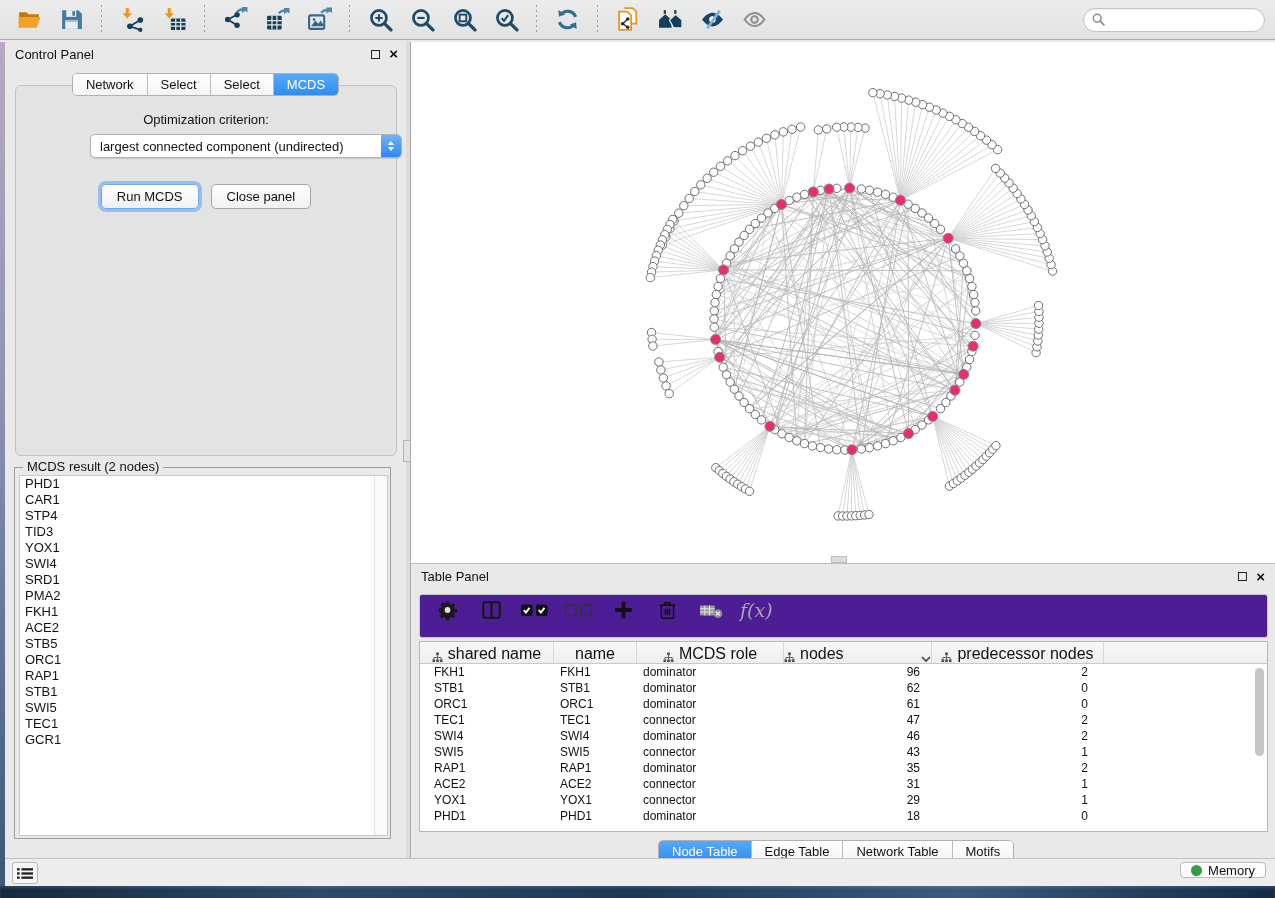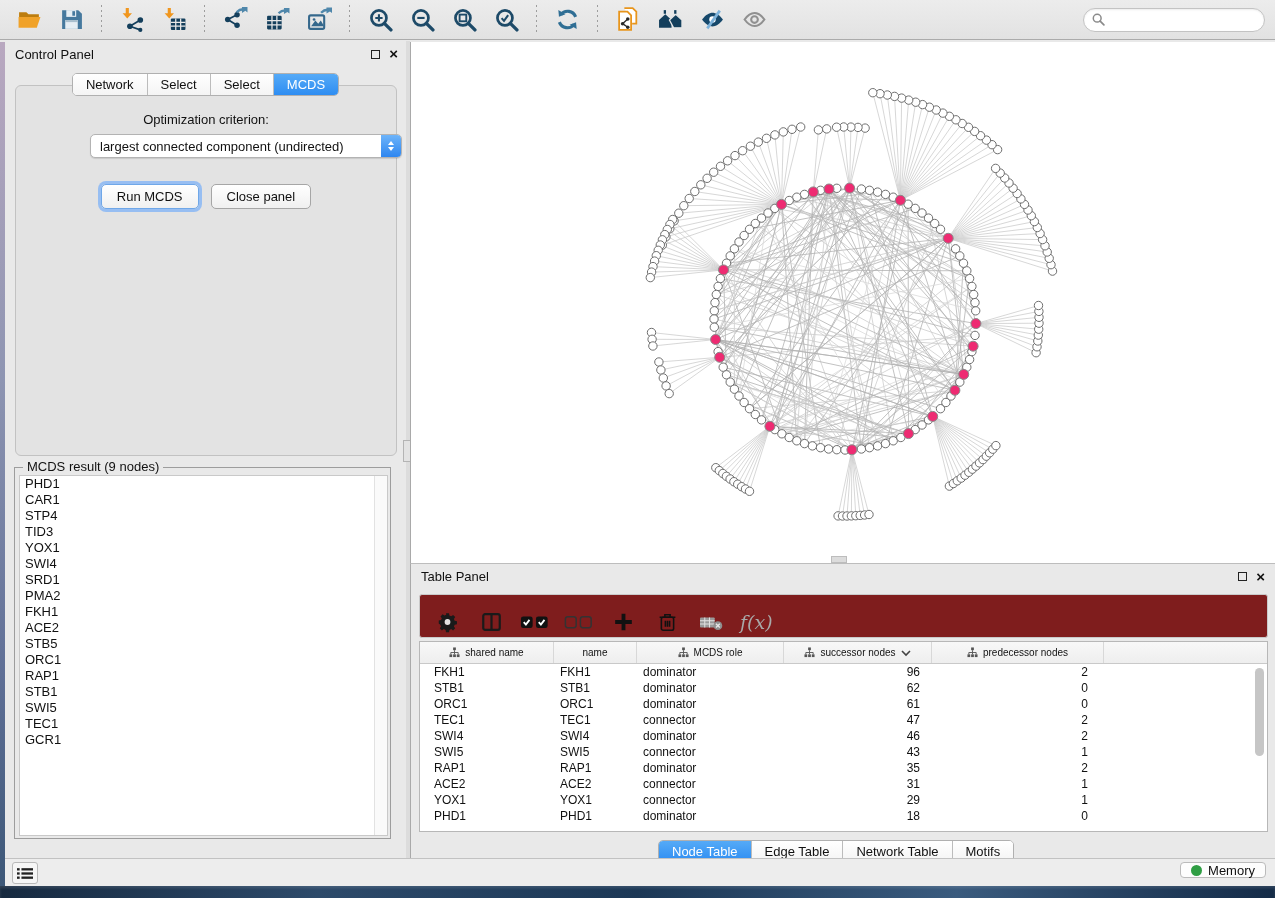--- a/index.html
+++ b/index.html
@@ -90,33 +90,33 @@
     font-weight:600; color:#333; pointer-events:none; }
   .net-canvas { position:absolute; left:0; top:25px; width:865px; height:495px; background:#fff; }
   .h-grip { position:absolute; left:420px; bottom:0px; width:16px; height:7px;
     background:#dcdcdc; border:1px solid #bdbdbd; }
 
   
   .table-panel { position:absolute; left:410px; top:563px; width:865px; height:295px;
     background:#e9e9e9; border-left:1px solid #a9a9a9; border-top:1px solid #bdbdbd; }
   .tp-titlebar { height:25px; display:flex; align-items:center; padding:0 10px; }
   .tp-toolbar { position:absolute; left:8px; top:30px; width:849px; height:44px;
-    background:#7f1d1d; border:1px solid #cacaca; border-radius:3px;
-    display:flex; align-items:flex-end; gap:14px; padding:0 12px; }
+    background:#4c1d95; border:1px solid #cacaca; border-radius:3px;
+    display:flex; align-items:flex-start; gap:14px; padding:0 12px; }
   .tp-btn { height:30px; min-width:30px; display:flex; align-items:center; justify-content:center;
     background:transparent; border:none; }
   .tp-btn svg { height:22px; }
   .fx-label { font-family:"DejaVu Serif", serif; font-style:italic; font-size:19px; color:#a9a9a9; }
 
   .node-table { position:absolute; left:8px; top:77px; width:849px; height:191px;
     background:#fff; border:1px solid #b7b7b7; }
   .t-header, .t-row { display:grid; grid-template-columns:134px 83px 147px 148px 172px 1fr; }
   .t-header { height:22px; background:linear-gradient(#f8f8f8,#eeeeee); border-bottom:1px solid #c9c9c9; }
-  .th-cell { display:flex; align-items:center; justify-content:center; gap:5px;
-    font-size:10px; color:#111; border-right:1px solid #d8d8d8; overflow:hidden; }
+  .th-cell { display:flex; align-items:flex-end; justify-content:center; gap:5px;
+    font-size:16px; color:#111; border-right:1px solid #d8d8d8; overflow:hidden; }
   .th-cell svg { flex:0 0 auto; }
   .t-row { height:16px; }
   .td { font-size:12px; color:#111; line-height:16px; white-space:nowrap; overflow:hidden; }
   .td.txt { padding-left:14px; }
   .td.txt2 { padding-left:6px; }
   .td.num { text-align:right; }
   .td.num.succ { padding-right:12px; }
   .td.num.pred { padding-right:16px; }
   .t-scroll { position:absolute; right:3px; top:26px; width:9px; height:88px;
     background:#c6c6c6; border-radius:5px; }
@@ -318,21 +318,21 @@
             <span class="tri-up"></span>
               <span class="tri-down"></span>
           </span>
         </div>
         <div class="cp-buttons">
           <button class="push-btn focused">Run MCDS</button>
           <button class="push-btn">Close panel</button>
         </div>
       </div>
       <div class="mcds-fieldset">
-        <span class="mcds-legend">MCDS result (9 nodes)</span>
+        <span class="mcds-legend">MCDS result (2 nodes)</span>
         <div class="mcds-listbox" id="mcds-list">
           <div class="mcds-scroll"></div>
         <div class="mcds-item">PHD1</div>
             <div class="mcds-item">CAR1</div>
             <div class="mcds-item">STP4</div>
             <div class="mcds-item">TID3</div>
             <div class="mcds-item">YOX1</div>
             <div class="mcds-item">SWI4</div>
             <div class="mcds-item">SRD1</div>
             <div class="mcds-item">PMA2</div>

